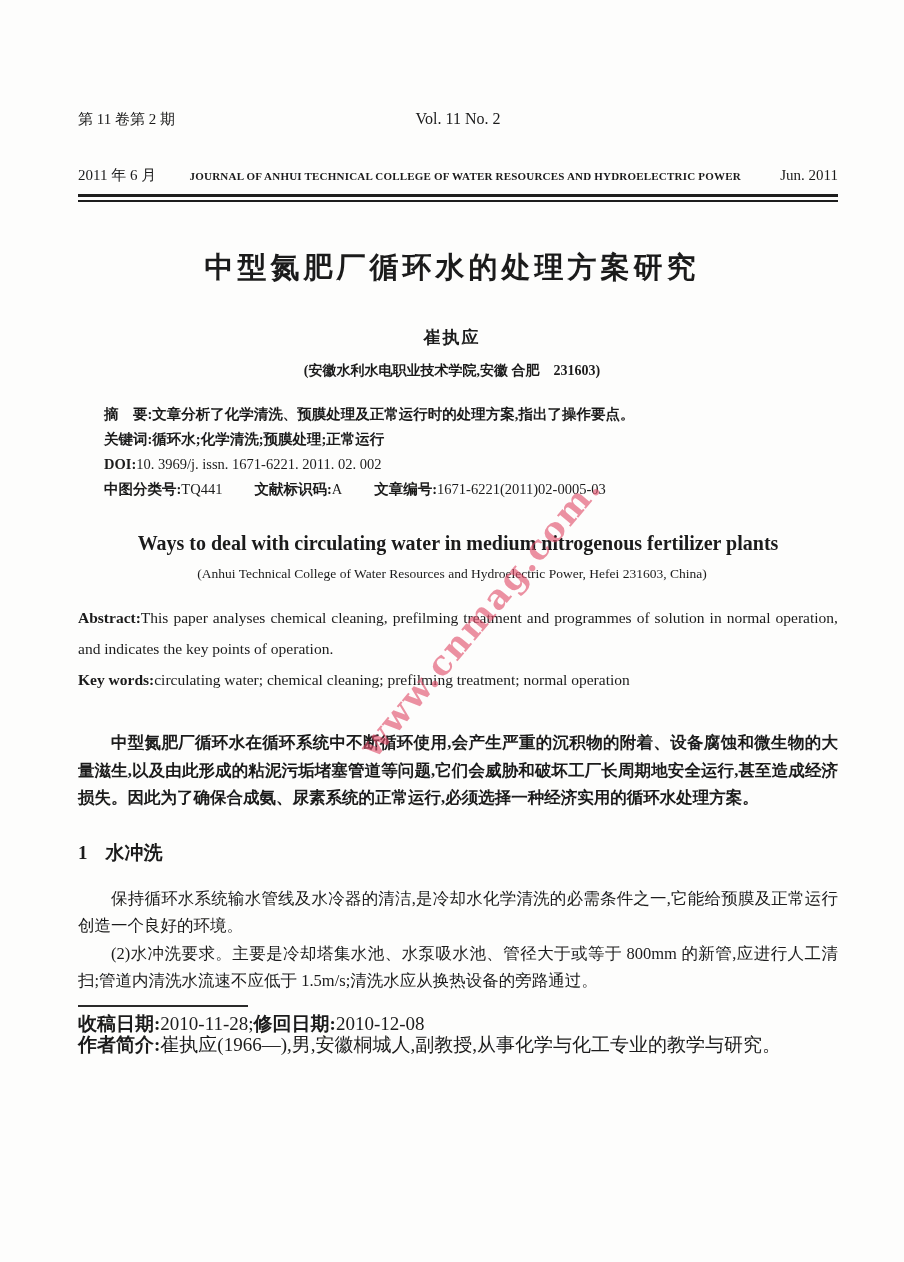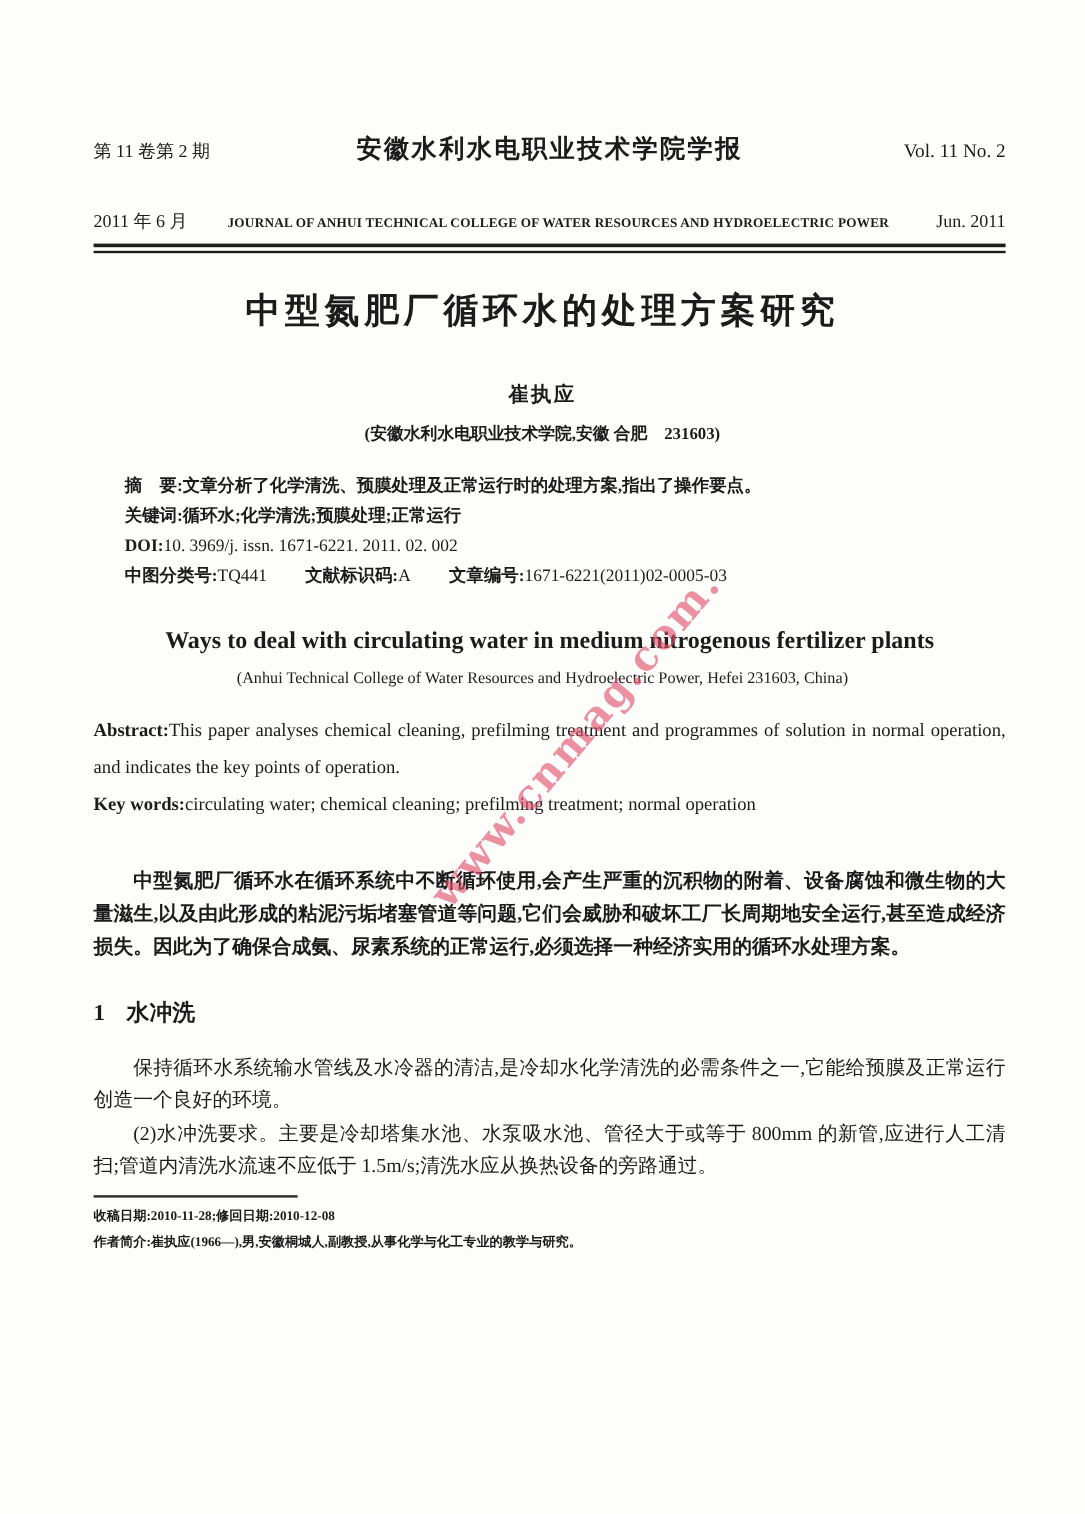--- a/index.html
+++ b/index.html
@@ -19,21 +19,21 @@
   .hrow1 .left{font-size:15px;}
   .hrow1 .center{font-size:21px;font-weight:bold;letter-spacing:2px;}
   .hrow1 .right{font-size:16px;text-align:right;}
   .hrow2{display:grid;grid-template-columns:auto 1fr auto;align-items:baseline;margin-top:5px;}
   .hrow2 .left{font-size:15px;margin-top:32px;}
   .hrow2 .center{font-size:11px;font-weight:bold;text-align:center;letter-spacing:0.2px;white-space:nowrap;}
   .hrow2 .right{font-size:15px;text-align:right;padding-left:6px;}
   .hrule{margin-top:9px;height:3px;border-top:3px solid #1d1d1d;border-bottom:2px solid #1d1d1d;}
 
   
-  .cn-title{margin-top:28px;text-align:center;font-size:29px;font-weight:bold;letter-spacing:4px;}
+  .cn-title{margin-top:46px;text-align:center;font-size:29px;font-weight:bold;letter-spacing:4px;}
   .cn-author{margin-top:38px;text-align:center;font-size:17px;font-weight:bold;letter-spacing:2px;}
   .cn-affil{margin-top:13px;text-align:center;font-size:14px;font-weight:bold;}
 
   
   .cn-meta{margin:22px 150px 0 104px;font-size:14.5px;line-height:25px;}
   .cn-meta p{margin:0;}
   .cn-meta b{font-weight:bold;}
   .meta-row{display:flex;column-gap:32px;flex-wrap:nowrap;align-items:center;}
 
   
@@ -49,21 +49,21 @@
   .sec-h .num{margin-right:18px;}
   .sec0 .sec-h{margin-top:46px;}
   .sec1 .sec-h{margin-top:28px;}
   .body-p{margin:0;font-size:16.5px;line-height:27.5px;text-align:justify;text-indent:2em;}
   .sec0 .body-p{margin-top:34px;font-weight:bold;}
   .sec1 .first{margin-top:19px;}
 
   
   .footnote{margin-top:10px;}
   .fn-rule{width:170px;border-top:2px solid #2a2a2a;margin-bottom:6px;}
-  .fn-line{margin:0;font-size:11px;line-height:21px;font-weight:bold;}
+  .fn-line{margin:0;font-size:19px;line-height:21px;font-weight:normal;}
 
   
   .watermark{
     position:absolute;left:300px;top:596px;width:360px;
     text-align:center;
     transform:rotate(-50deg);
     font-size:34px;font-weight:bold;letter-spacing:2px;
     font-family:"DejaVu Serif","Liberation Serif",serif;
     opacity:0.62;
     pointer-events:none;
@@ -71,21 +71,20 @@
   }
 </style>
 </head>
 <body>
 
 <div class="page">
 
   <header class="hdr col">
     <div class="hrow1">
       <span class="left">第 11 卷第 2 期</span>
-      <span class="center">安徽水利水电职业技术学院学报</span>
       <span class="right">Vol. 11 No. 2</span>
     </div>
     <div class="hrow2">
       <span class="left">2011 年 6 月</span>
       <span class="center">JOURNAL OF ANHUI TECHNICAL COLLEGE OF WATER RESOURCES AND HYDROELECTRIC POWER</span>
       <span class="right">Jun. 2011</span>
     </div>
     <div class="hrule"></div>
   </header>
 

